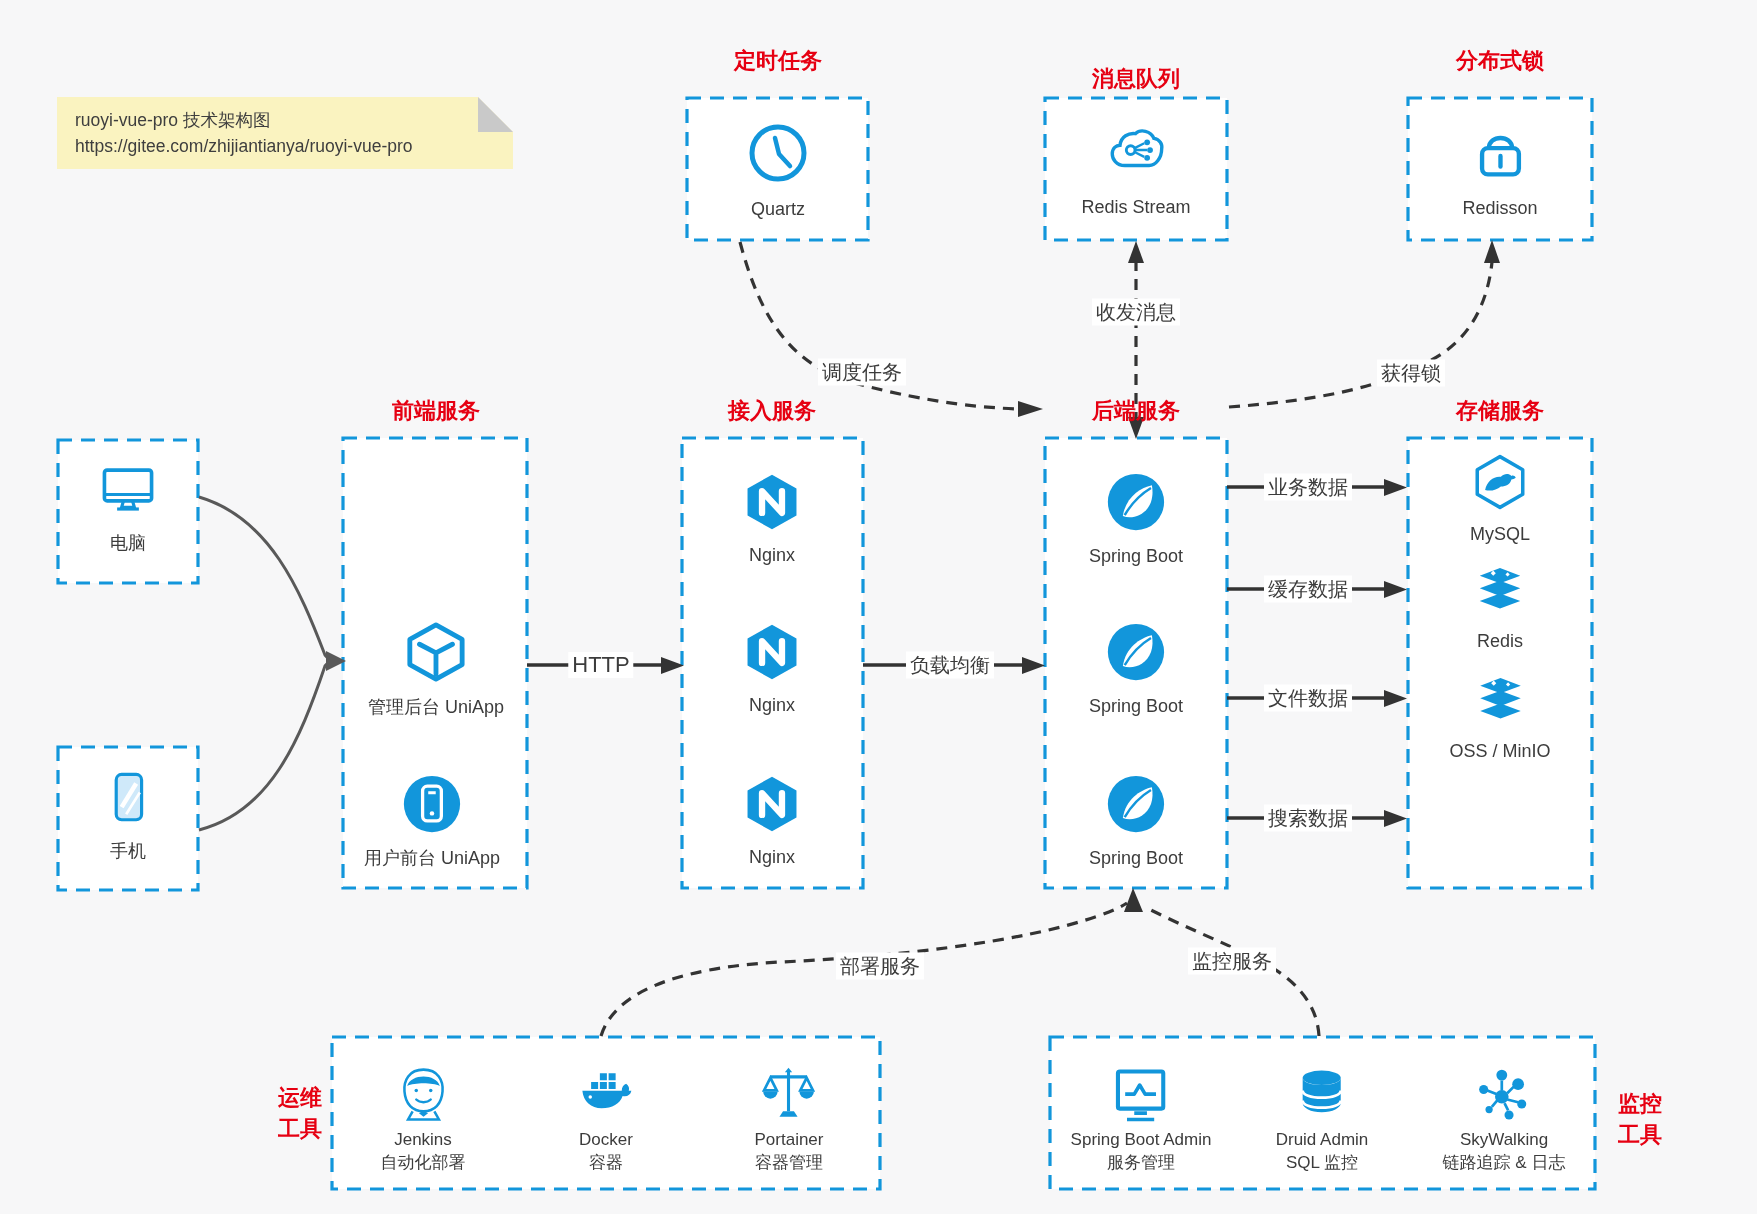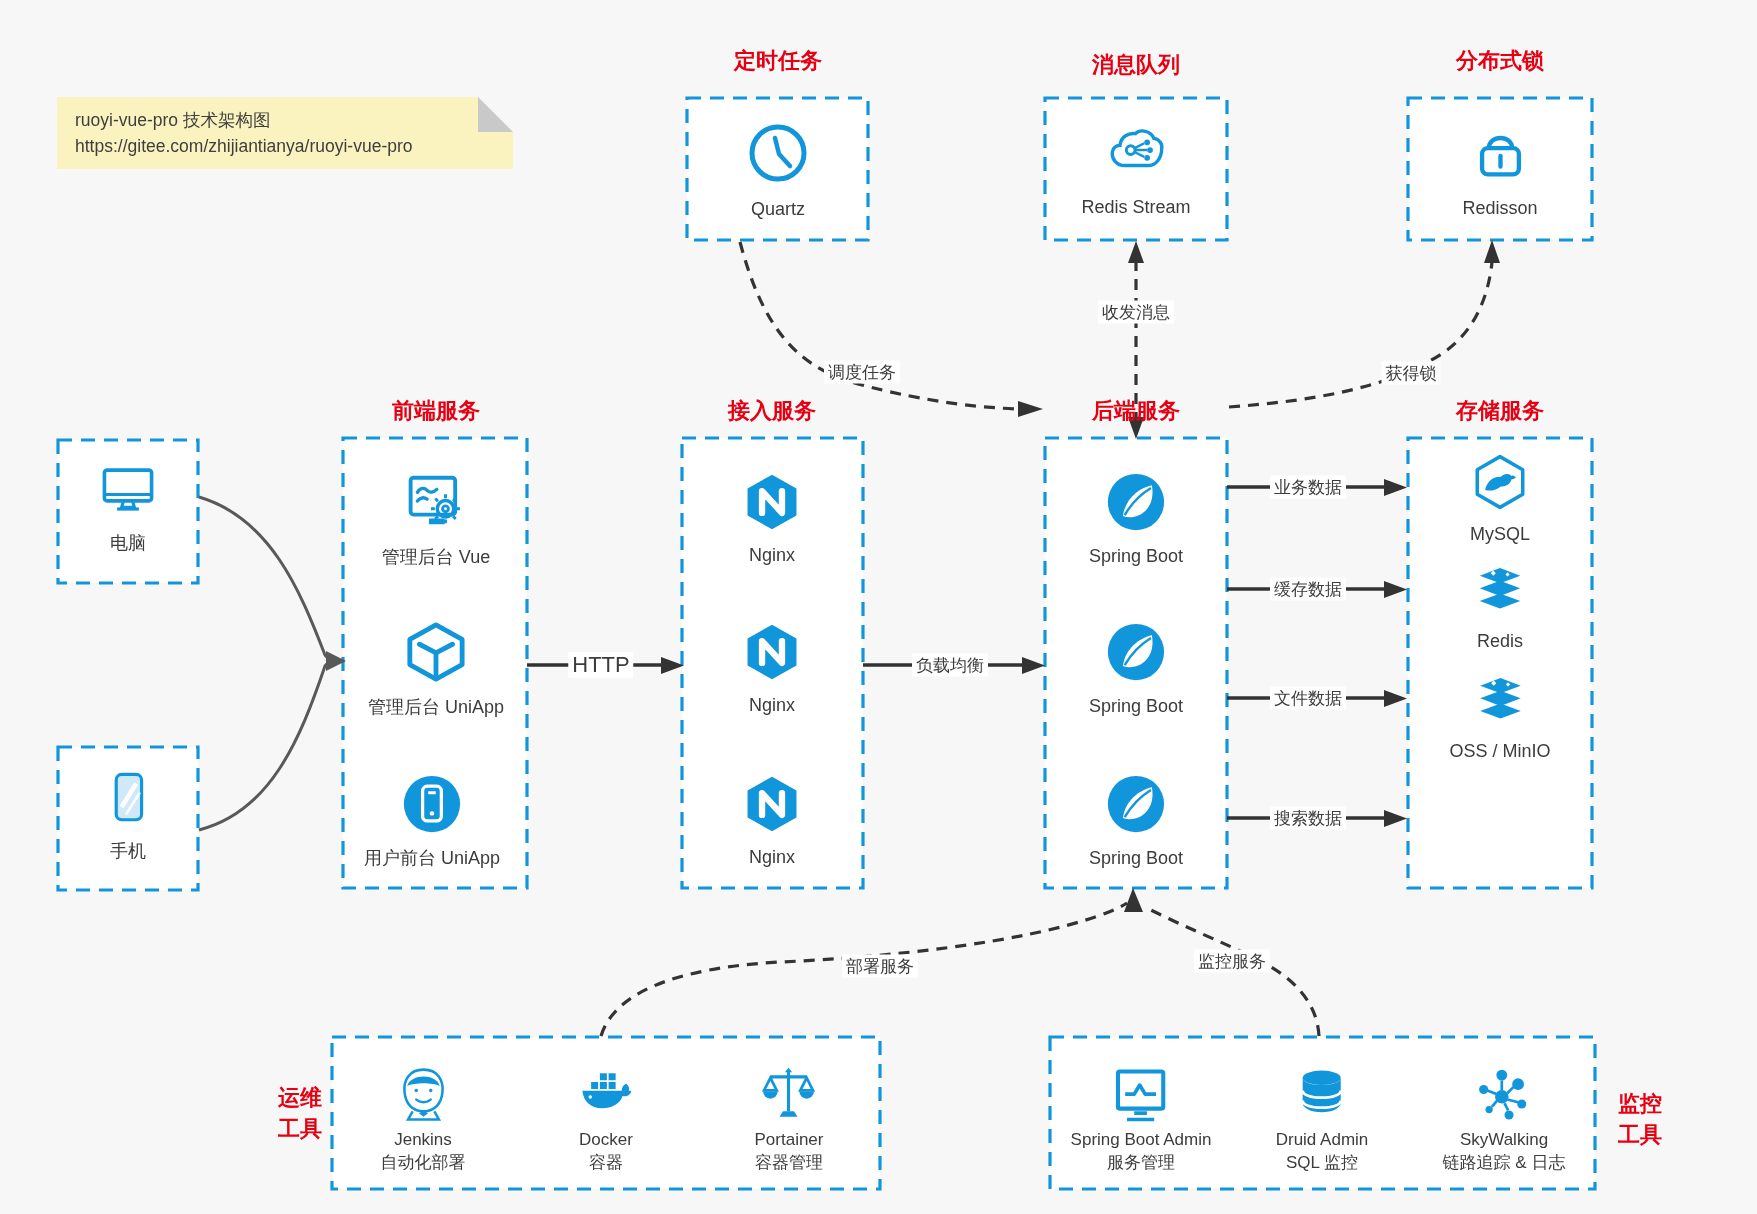--- a/index.html
+++ b/index.html
@@ -17,21 +17,21 @@
   .fl{fill:var(--blue);stroke:none;}
   .wt{fill:#ffffff;stroke:none;}
   .ws{stroke:#ffffff;fill:none;}
   .item{position:absolute;z-index:2;display:flex;flex-direction:column;align-items:center;transform:translateX(-50%);}
   .item .lbl{margin-top:13px;font-size:18px;color:var(--ink);white-space:nowrap;text-align:center;line-height:23px;}
   .item .lbl2{margin-top:4px;font-size:17px;color:var(--ink);white-space:nowrap;text-align:center;line-height:23px;}
   .gtitle{position:absolute;z-index:2;transform:translateX(-50%);font-size:22px;font-weight:bold;color:var(--red);white-space:nowrap;}
   .stitle{position:absolute;z-index:2;transform:translateX(-50%);font-size:22px;font-weight:bold;color:var(--red);
           white-space:nowrap;text-align:center;line-height:31px;}
   .chip{position:absolute;z-index:3;transform:translate(-50%,-50%);background:#ffffff;padding:0 4px;
-        font-size:17px;color:var(--ink);white-space:nowrap;}
+        font-size:20px;color:var(--ink);white-space:nowrap;}
   .chip.latin{font-size:22px;}
   #note{position:absolute;z-index:2;left:57px;top:97px;width:456px;height:72px;background:#faf3c0;
         clip-path:polygon(0 0,421px 0,456px 35px,456px 72px,0 72px);}
   #note .txt{padding:10px 0 0 18px;font-size:17.5px;line-height:26px;color:#3e3e3e;}
   #note-fold{position:absolute;z-index:3;left:478px;top:97px;width:35px;height:35px;background:#c9c9c9;
         clip-path:polygon(0 0,100% 100%,0 100%);}
 </style>
 </head>
 <body>
 
@@ -225,21 +225,21 @@
 
   <div id="note">
     <div class="txt">
       <div>ruoyi-vue-pro 技术架构图</div>
       <div>https://gitee.com/zhijiantianya/ruoyi-vue-pro</div>
     </div>
   </div>
   <div id="note-fold"></div>
 
   <div class="gtitle" style="left:778px;top:46px">定时任务</div>
-  <div class="gtitle" style="left:1136px;top:50px">消息队列</div>
+  <div class="gtitle" style="left:1136px;top:64px">消息队列</div>
   <div class="gtitle" style="left:1500px;top:46px">分布式锁</div>
   <div class="gtitle" style="left:436px;top:396px">前端服务</div>
   <div class="gtitle" style="left:772px;top:396px">接入服务</div>
   <div class="gtitle" style="left:1136px;top:396px">后端服务</div>
   <div class="gtitle" style="left:1500px;top:396px">存储服务</div>
   <div class="stitle" style="left:300px;top:1082px">
     <div>运维</div>
     <div>工具</div>
   </div>
   <div class="stitle" style="left:1640px;top:1088px">
@@ -272,26 +272,20 @@
       </svg>
     <div class="lbl">电脑</div>
   </div>
   <div class="item" style="left:128px;top:769px">
     <svg width="58" height="58">
         <use href="#sym-phone"></use>
       </svg>
     <div class="lbl">手机</div>
   </div>
 
-  <div class="item" style="left:436px;top:471px">
-    <svg width="62" height="62">
-        <use href="#sym-vue-admin"></use>
-      </svg>
-    <div class="lbl">管理后台 Vue</div>
-  </div>
   <div class="item" style="left:436px;top:621px">
     <svg width="62" height="62">
         <use href="#sym-cube"></use>
       </svg>
     <div class="lbl">管理后台 UniApp</div>
   </div>
   <div class="item" style="left:432px;top:774px">
     <svg width="60" height="60">
         <use href="#sym-circle-phone"></use>
       </svg>

